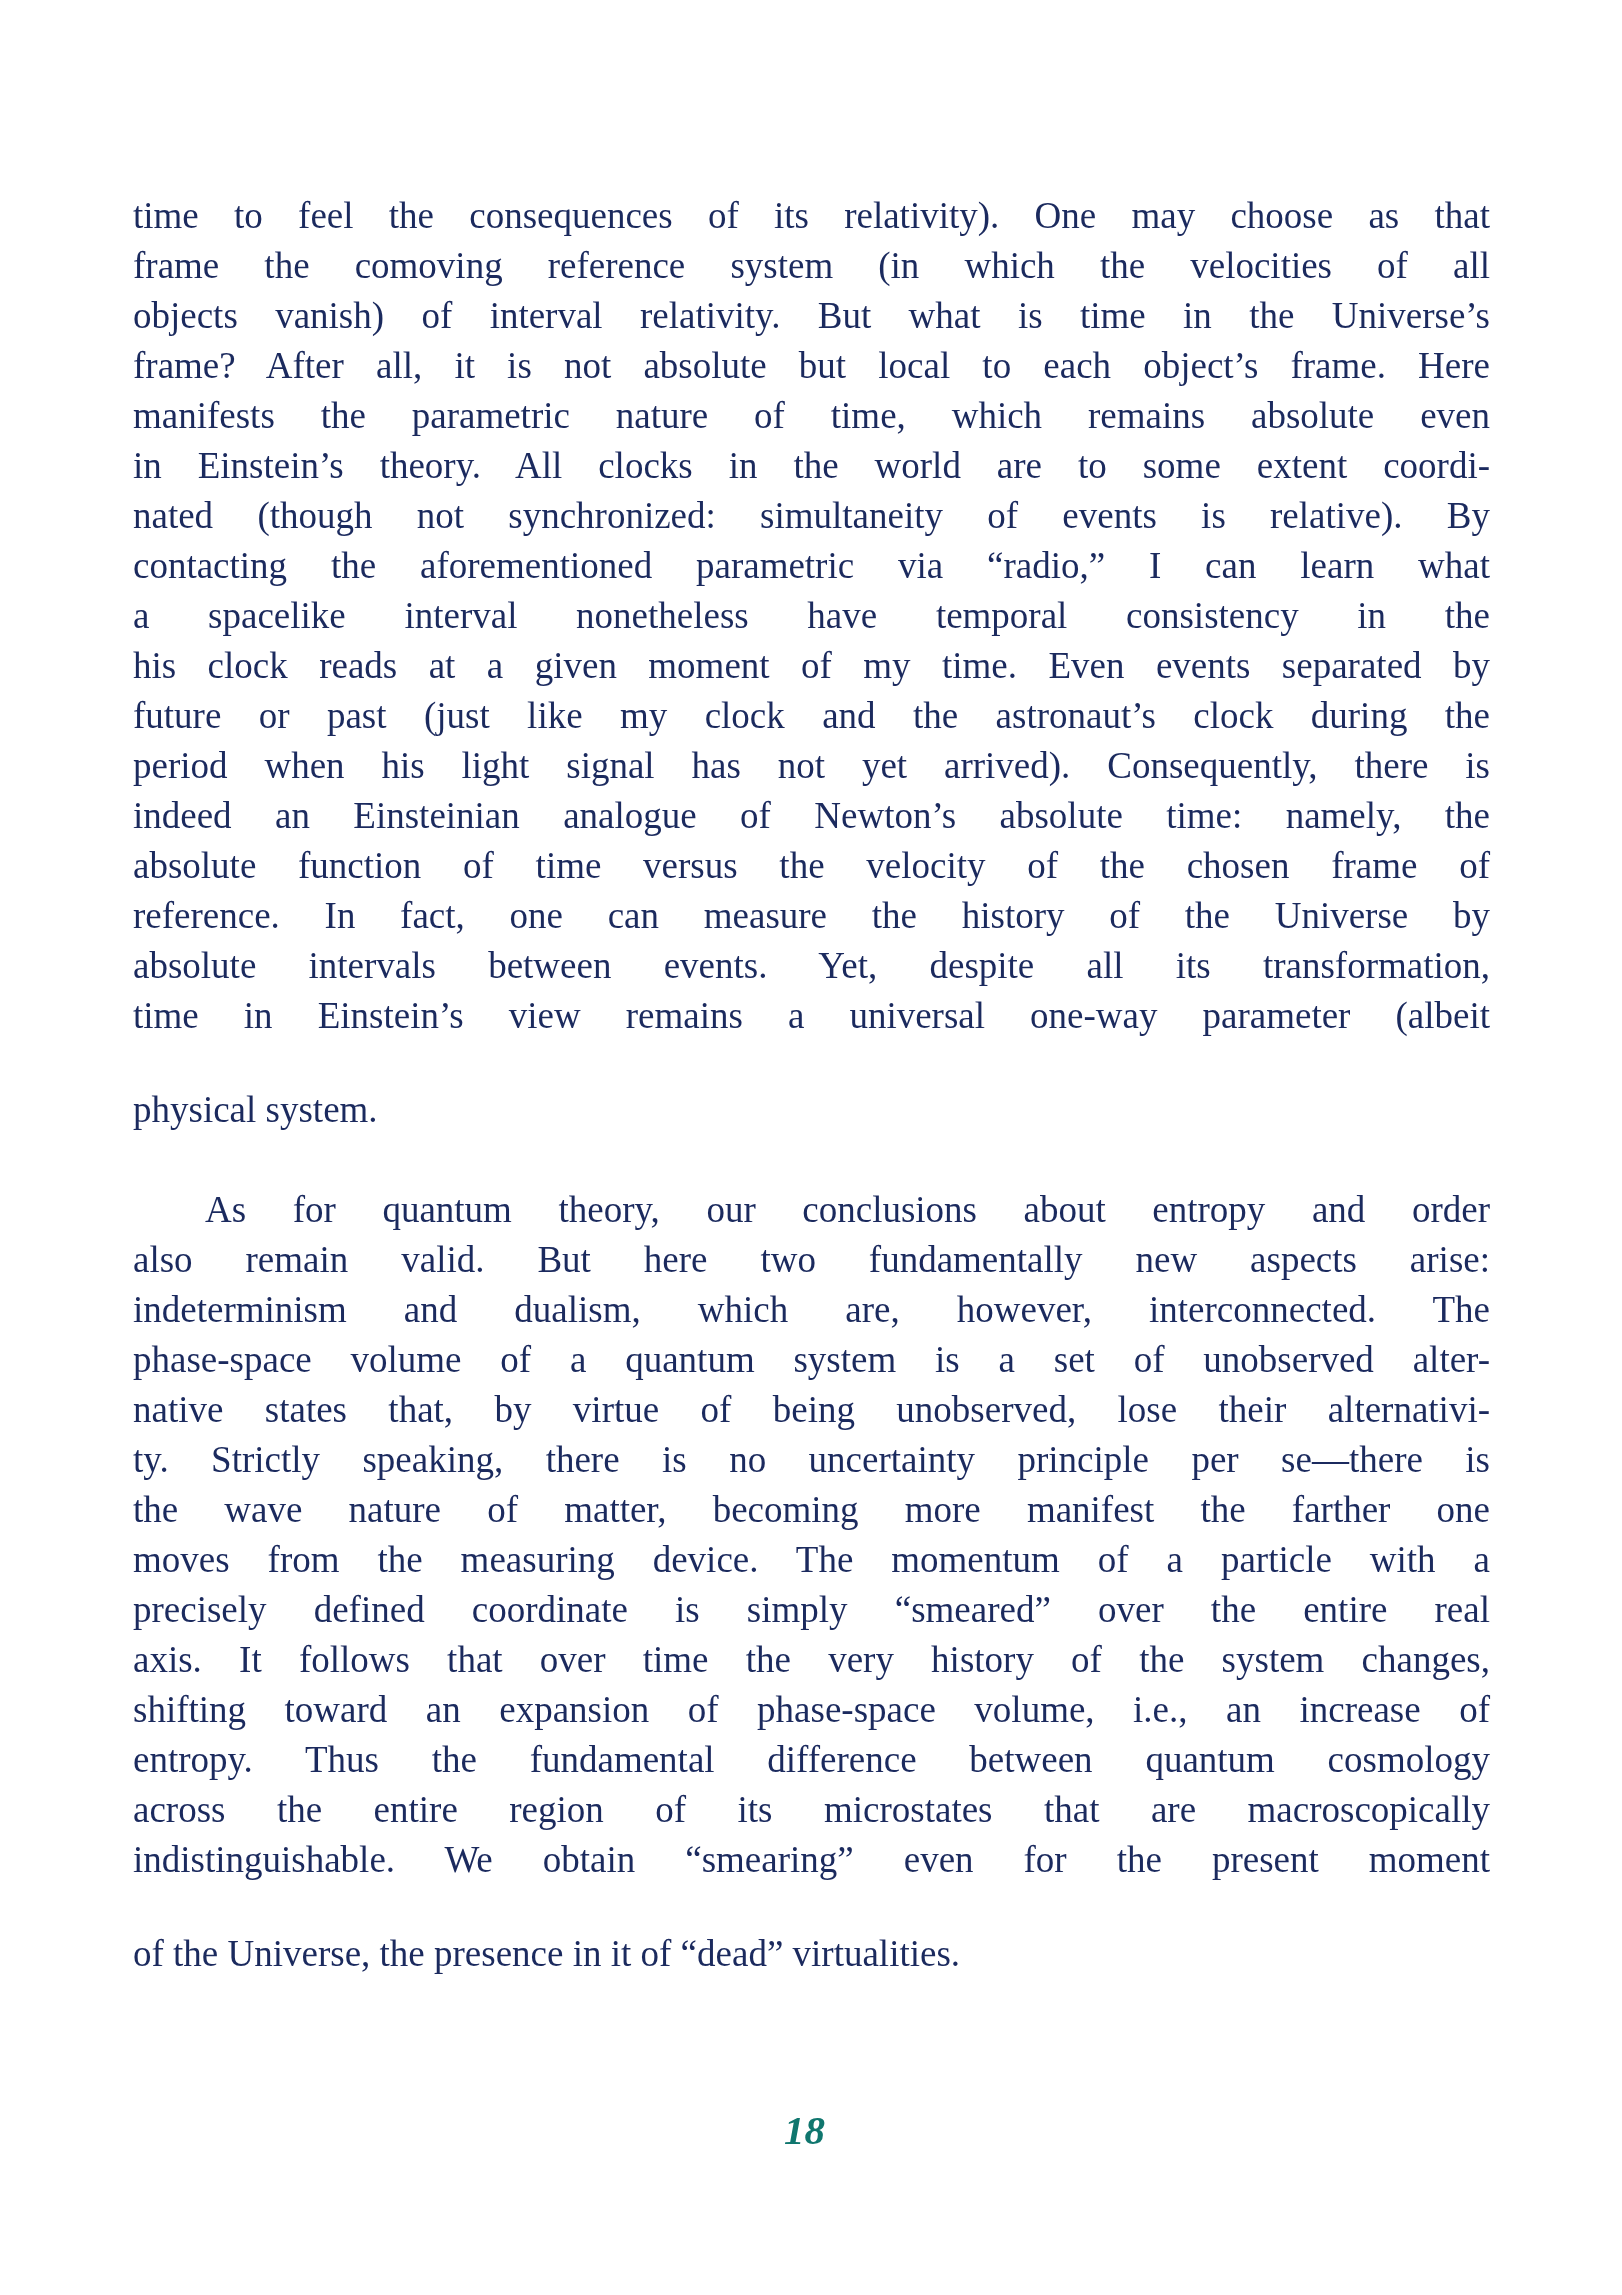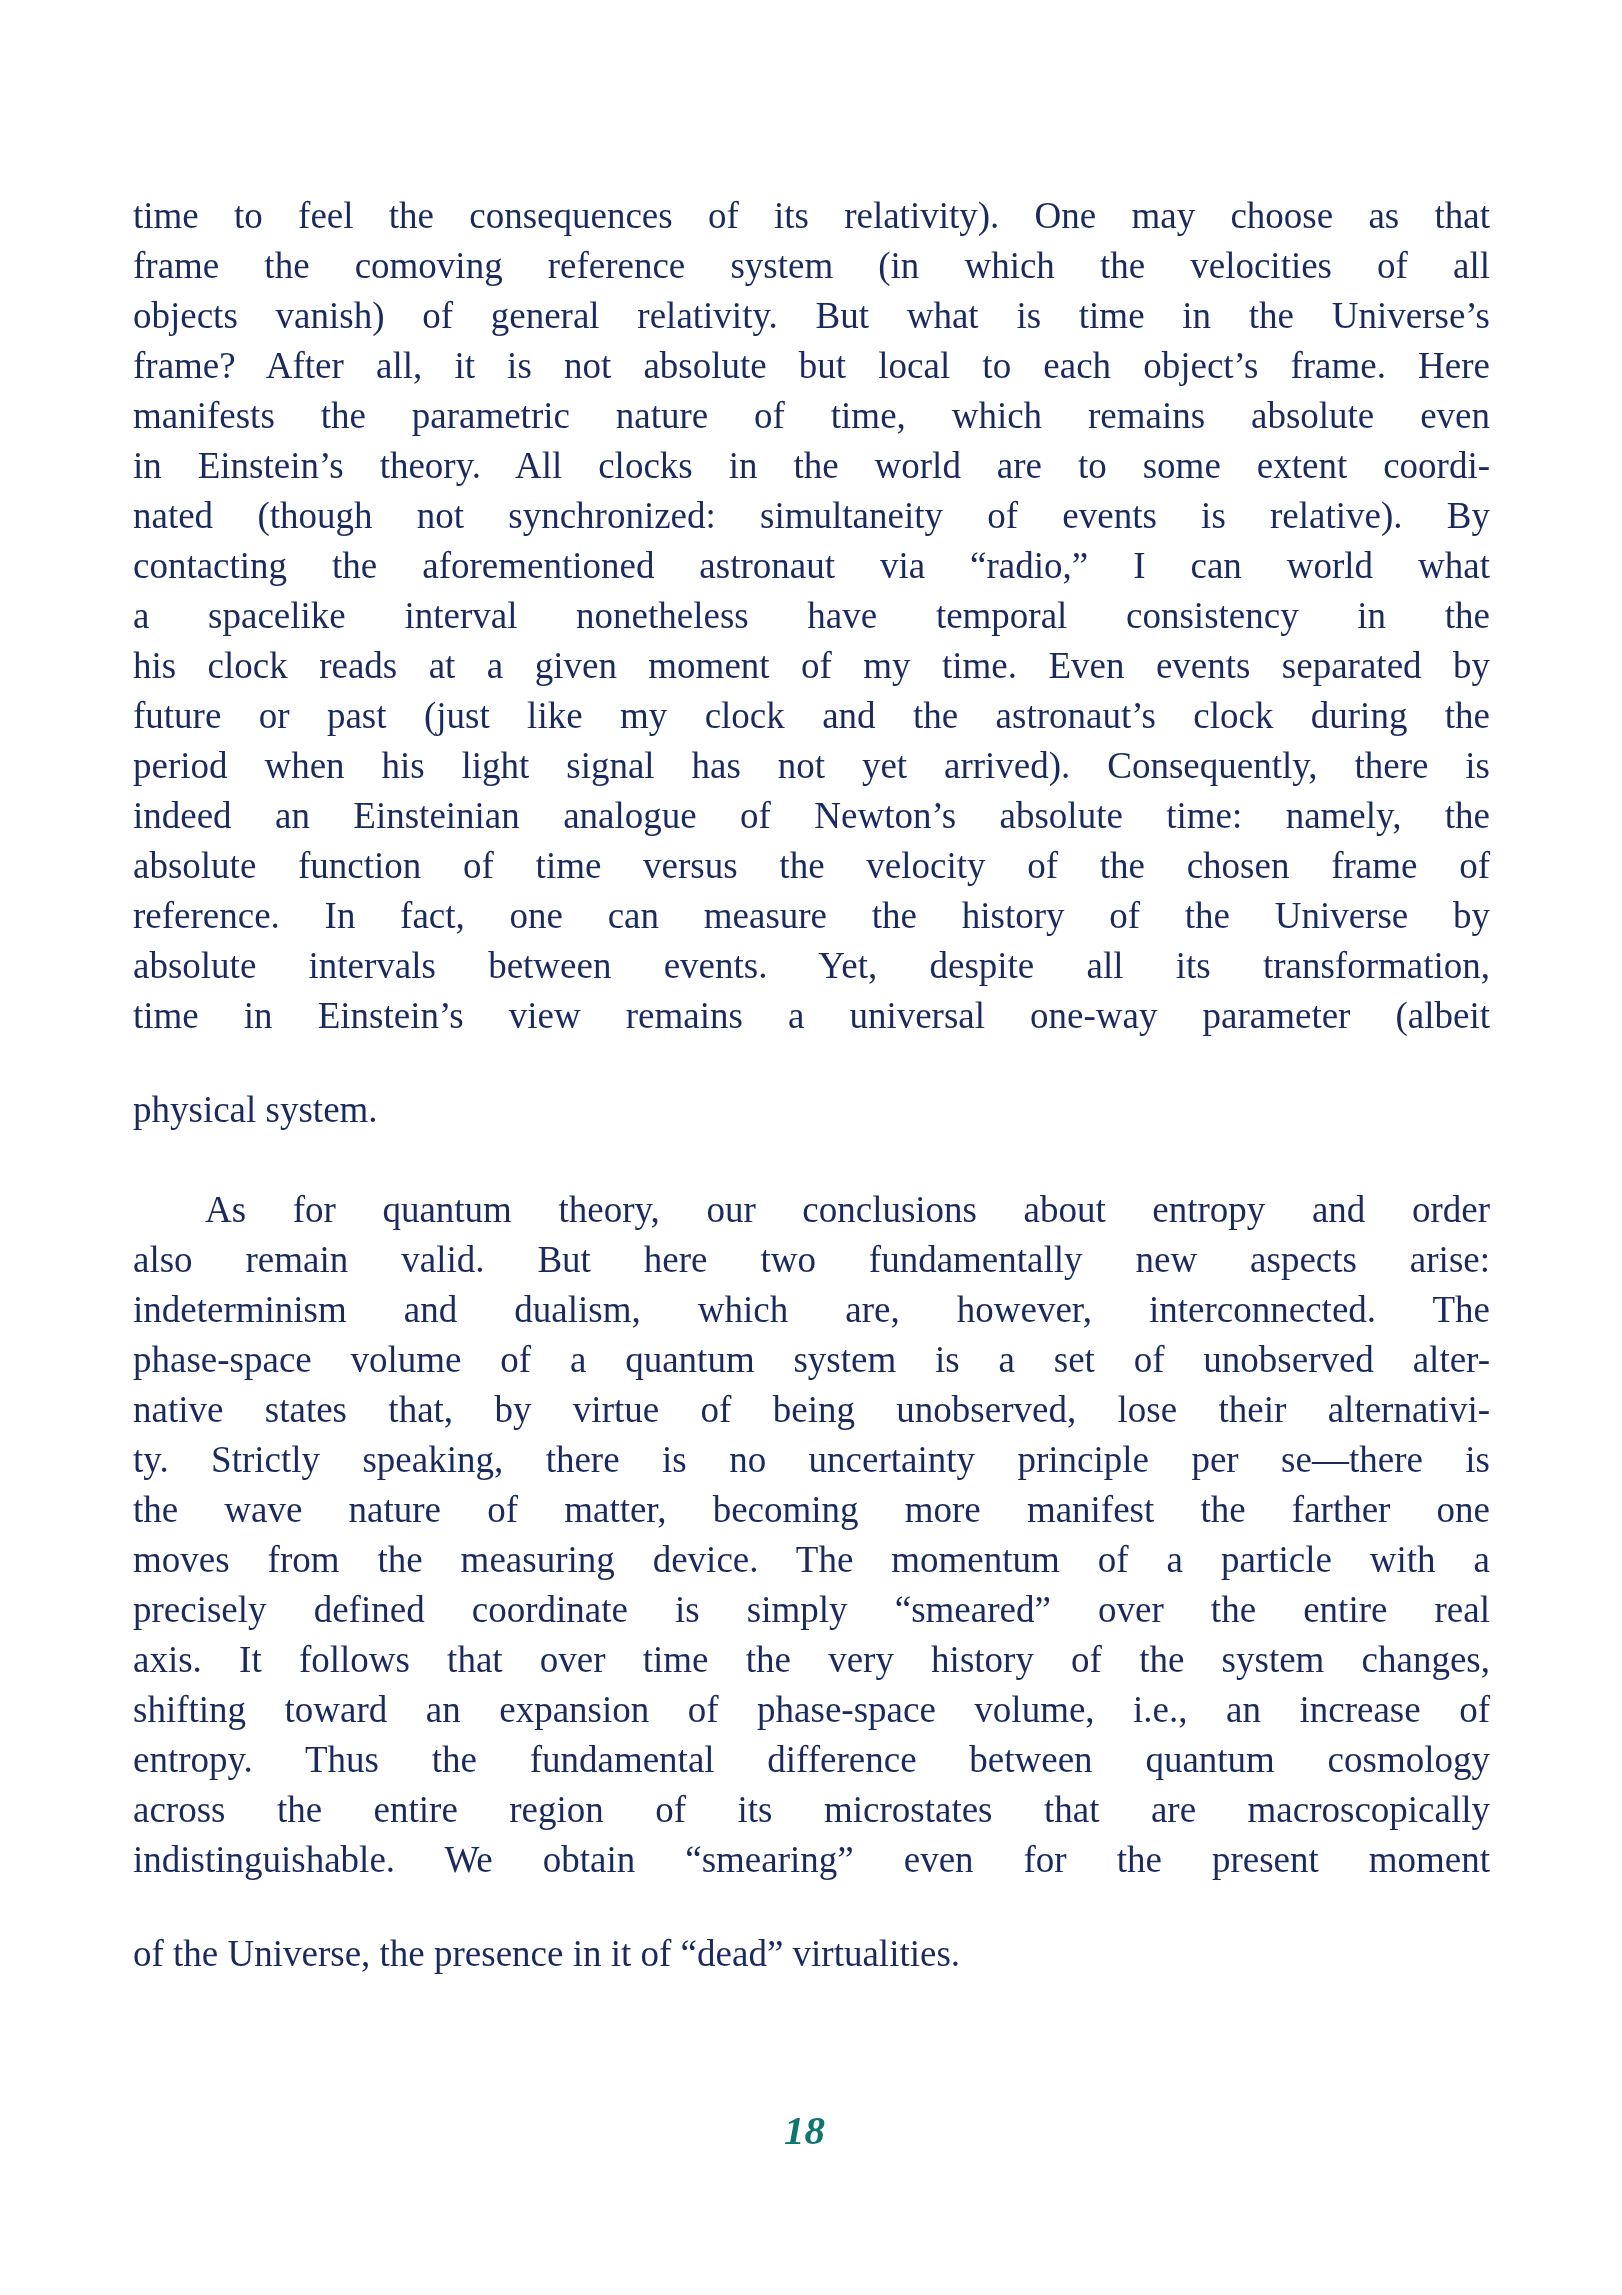--- a/index.html
+++ b/index.html
@@ -53,26 +53,26 @@
   }
 </style>
 </head>
 <body>
 
 <div class="page" style="background: rgb(255, 255, 255);">
   <div class="text-block" style="color: rgb(27, 42, 94);">
       <div class="paragraph">
         <div class="line">time to feel the consequences of its relativity). One may choose as that</div>
         <div class="line">frame the comoving reference system (in which the velocities of all</div>
-        <div class="line">objects vanish) of general relativity. But what is time in the Universe’s</div>
+        <div class="line">objects vanish) of interval relativity. But what is time in the Universe’s</div>
         <div class="line">frame? After all, it is not absolute but local to each object’s frame. Here</div>
         <div class="line">manifests the parametric nature of time, which remains absolute even</div>
         <div class="line">in Einstein’s theory. All clocks in the world are to some extent coordi-</div>
         <div class="line">nated (though not synchronized: simultaneity of events is relative). By</div>
-        <div class="line">contacting the aforementioned astronaut via “radio,” I can world what</div>
+        <div class="line">contacting the aforementioned parametric via “radio,” I can learn what</div>
         <div class="line">a spacelike interval nonetheless have temporal consistency in the</div>
         <div class="line">his clock reads at a given moment of my time. Even events separated by</div>
         <div class="line">future or past (just like my clock and the astronaut’s clock during the</div>
         <div class="line">period when his light signal has not yet arrived). Consequently, there is</div>
         <div class="line">indeed an Einsteinian analogue of Newton’s absolute time: namely, the</div>
         <div class="line">absolute function of time versus the velocity of the chosen frame of</div>
         <div class="line">reference. In fact, one can measure the history of the Universe by</div>
         <div class="line">absolute intervals between events. Yet, despite all its transformation,</div>
         <div class="line">time in Einstein’s view remains a universal one-way parameter (albeit</div>
         <div class="line last">physical system.</div>

